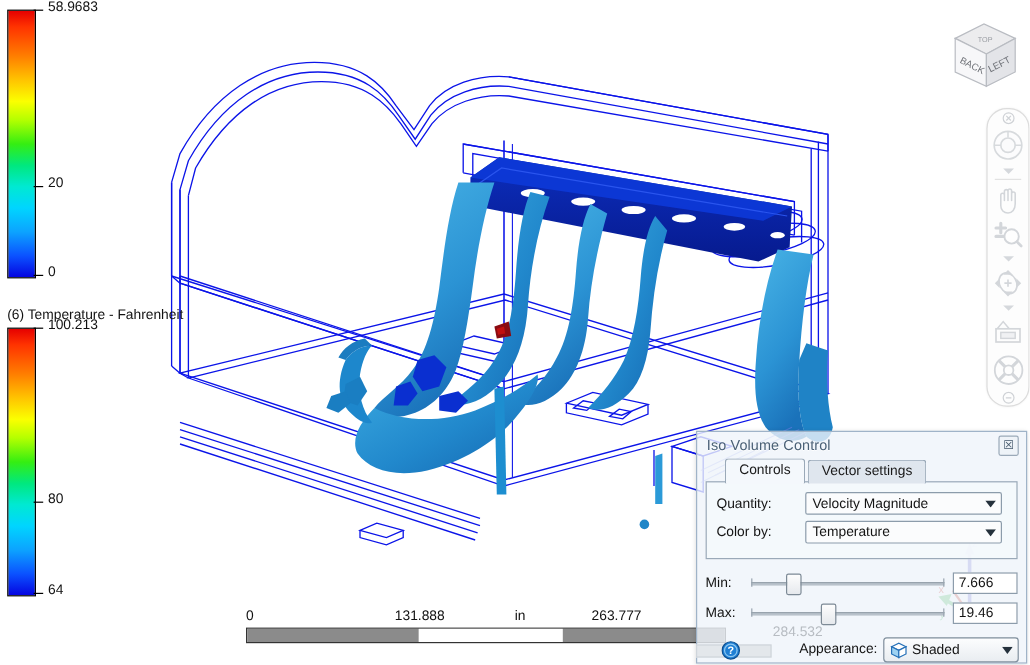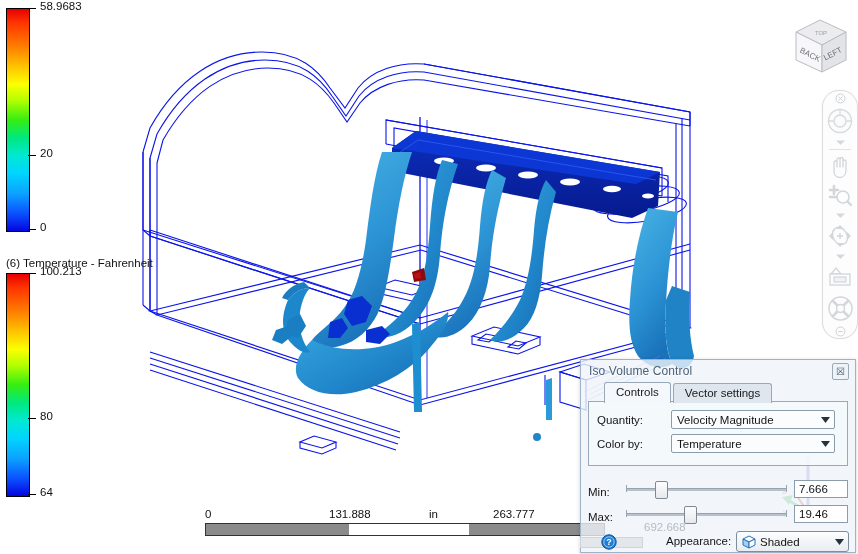--- a/index.html
+++ b/index.html
@@ -103,21 +103,21 @@
   .field-row{display:flex;align-items:center;height:21px;margin-bottom:3px;}
   .field-label{width:74px;font-size:11.5px;color:#141414;}
   .combo{
     flex:1;height:19px;border:1px solid #8c9cab;background:#fbfcfd;
     border-radius:2px;display:flex;align-items:center;
     position:relative;box-sizing:border-box;
   }
   .combo-text{padding-left:5px;font-size:11.5px;color:#141414;flex:1;white-space:nowrap;overflow:hidden;}
   .combo-arrow{width:18px;display:flex;align-items:center;justify-content:center;}
 
-  .slider-row{display:flex;align-items:flex-end;height:25px;}
+  .slider-row{display:flex;align-items:center;height:25px;}
   .slider-label{width:38px;font-size:11.5px;color:#141414;}
   .slider{position:relative;flex:1;height:18px;margin-right:7px;}
   .slider-track{position:absolute;left:0;right:0;top:8px;height:2px;background:#b9c2cb;border-top:1px solid #98a3ad;}
   .slider-cap{position:absolute;top:5px;width:1px;height:7px;background:#9aa5b0;}
   .slider-thumb{
     position:absolute;top:1px;width:11px;height:16px;
     background:linear-gradient(to bottom,#fdfdfd,#e6e9ed);
     border:1px solid #7d8a96;border-radius:2px;
   }
   .numbox{
@@ -520,21 +520,21 @@
         <div class="slider">
           <div class="slider-track"></div>
           <div class="slider-cap" style="left:0;"></div>
           <div class="slider-cap" style="right:0;"></div>
           <div class="slider-thumb" style="left:36%;"></div>
         </div>
         <div class="numbox">19.46</div>
       </div>
 
       <div class="footer">
-        <div class="ghost-value">692.668</div>
+        <div class="ghost-value">284.532</div>
         <div class="progress"></div>
         <div class="help-icon">
           <svg width="16" height="16" viewBox="0 0 16 16">
             <circle cx="8" cy="8" r="7.2" fill="#1f7fd4" stroke="#0c4f91" stroke-width="1"></circle>
             <circle cx="8" cy="8" r="5.2" fill="none" stroke="#8fc8f0" stroke-width="1"></circle>
             <text x="8" y="11.4" font-family="Liberation Sans, sans-serif" font-size="9" font-weight="bold" fill="#ffffff" text-anchor="middle">?</text>
           </svg>
         </div>
         <div class="appearance-label">Appearance:</div>
         <div class="appearance-combo">

